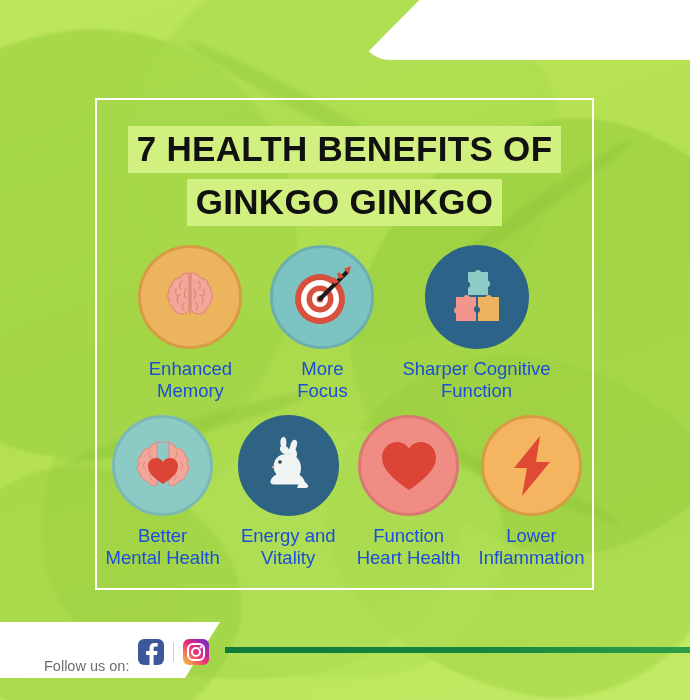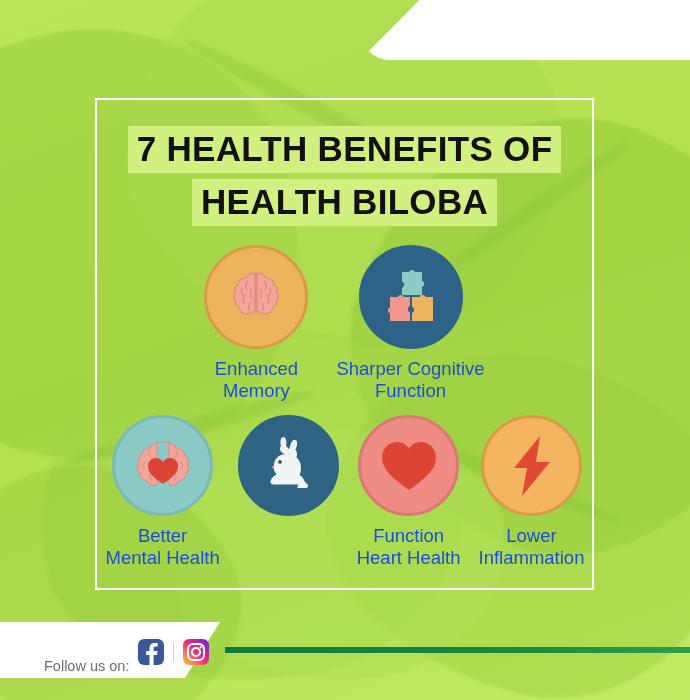--- a/index.html
+++ b/index.html
@@ -112,21 +112,21 @@
   <div class="vein v4"></div>
 
   <div class="logo-wrap">
     <div class="logo-white"></div>
   </div>
 
   <div class="frame"></div>
 
   <div class="title">
     <div><span class="title-line">7 HEALTH BENEFITS OF</span></div>
-    <div class="title-l2"><span class="title-line">HEALTH BILOBA</span></div>
+    <div class="title-l2"><span class="title-line">GINKGO GINKGO</span></div>
   </div>
 
   <div class="row row1">
 
     <div class="cell">
       <div class="circle sk-orange">
         <svg class="ico" width="64" height="64" viewBox="0 0 64 64">
           <g fill="#f3a79b" stroke="#e0877c" stroke-width="1.2">
             <path d="M31 8c-5 0-8 2-9.5 5C17 13 14 16 14 20c-2.5 1.5-3.5 4-2.5 6.5C9 29 9 33 11.5 35c-1 3 .5 6 3.5 7 .5 4 4 7 8 7 3 0 6-1.5 8-4V8z"></path>
             <path d="M33 8c5 0 8 2 9.5 5C47 13 50 16 50 20c2.5 1.5 3.5 4 2.5 6.5C55 29 55 33 52.5 35c1 3-.5 6-3.5 7-.5 4-4 7-8 7-3 0-6-1.5-8-4V8z"></path>
@@ -135,20 +135,37 @@
             <path d="M32 9v40"></path>
             <path d="M24 16c-3 2-3 6-1 8M22 30c-3 1-4 5-2 8M28 24c-2 3-2 7 0 9M18 24c-1 3 0 6 2 7M26 38c-2 2-2 5 0 7"></path>
             <path d="M40 16c3 2 3 6 1 8M42 30c3 1 4 5 2 8M36 24c2 3 2 7 0 9M46 24c1 3 0 6-2 7M38 38c2 2 2 5 0 7"></path>
           </g>
         </svg>
       </div>
       <div class="cap">Enhanced
 Memory</div>
     </div>
 
+    <div class="cell">
+      <div class="circle sk-teal">
+        <svg class="ico" width="70" height="70" viewBox="0 0 70 70">
+          <circle cx="33" cy="37" r="25" fill="#d94f3d"></circle>
+          <circle cx="33" cy="37" r="19" fill="#ffffff"></circle>
+          <circle cx="33" cy="37" r="13.5" fill="#d94f3d"></circle>
+          <circle cx="33" cy="37" r="8" fill="#ffffff"></circle>
+          <circle cx="33" cy="37" r="3.5" fill="#d94f3d"></circle>
+          <line x1="33" y1="37" x2="60" y2="10" stroke="#1b1b1b" stroke-width="4" stroke-linecap="round"></line>
+          <path d="M57 7l7-3-2 8-5-5z" fill="#d94f3d"></path>
+          <path d="M52 10l5 5-5 2-2-5z" fill="#d94f3d"></path>
+          <path d="M47 15l5 5-5 2-2-5z" fill="#d94f3d"></path>
+        </svg>
+      </div>
+      <div class="cap">More
+Focus</div>
+    </div>
 
     <div class="cell">
       <div class="circle sk-navy">
         <svg class="ico" width="66" height="66" viewBox="0 0 66 66">
           <path d="M24 8h7a3.4 3.4 0 016.2 0h6.8v8.5a3.4 3.4 0 010 6.4V31H24v-7a3.4 3.4 0 000-6.4V8z" fill="#8ecac6"></path>
           <path d="M12 33h7.5a3.4 3.4 0 016.3 0H32v9a3.4 3.4 0 000 6.3V57H12v-7.5a3.4 3.4 0 010-6.3V33z" fill="#f2958c"></path>
           <path d="M34 33h7.5a3.4 3.4 0 016.3 0H55v24H34v-8a3.4 3.4 0 000-6.3V33z" fill="#eeb35e"></path>
         </svg>
       </div>
       <div class="cap">Sharper Cognitive
@@ -183,20 +200,22 @@
           <g fill="#f0f4f2">
             <path d="M25 12c-1.5-5 0-9 2.5-9s3.5 4 2.5 9c3 2 4 5 3.5 8-3 1-7 0-9-3-1-2.5-.5-4 .5-5z"></path>
             <path d="M34 13c1-5 3-8 5.5-7s2 5 0 9.5c2 3 2 6 .5 8.5-3 0-6-2-7-5-.5-2.5 0-4.5 1-6z"></path>
             <path d="M31 20c7 0 12 4 13.5 10 1 4 .5 8-1 11 2 1 4 3 5 6 .5 2 0 3.5-2 3.5H18c-2.5 0-4-1.5-3.5-3.5.7-3 3-5 6-6.5-2.5-3-3.5-7-2.5-11C19.5 23 24.5 20 31 20z"></path>
             <path d="M44 46c4 1 7 3 8 5.5.5 1.5-.5 2.5-2 2.5h-9l3-8z"></path>
           </g>
           <circle cx="24" cy="28" r="1.8" fill="#2f3f4a"></circle>
           <path d="M18.5 31.5c-1.5.3-2.5 1-2.5 1.8 0 .8 1 1.2 2.2.9" fill="#d9a9a2"></path>
         </svg>
       </div>
+      <div class="cap">Energy and
+Vitality</div>
     </div>
 
     <div class="cell">
       <div class="circle sk-salmon">
         <svg class="ico" width="62" height="58" viewBox="0 0 62 58">
           <path d="M31 53C14 41 4 32 4 20.5 4 11.5 10.8 5 19.2 5c5 0 9.5 2.6 11.8 6.7C33.3 7.6 37.8 5 42.8 5 51.2 5 58 11.5 58 20.5 58 32 48 41 31 53z" fill="#dc4436"></path>
         </svg>
       </div>
       <div class="cap">Function
 Heart Health</div>

